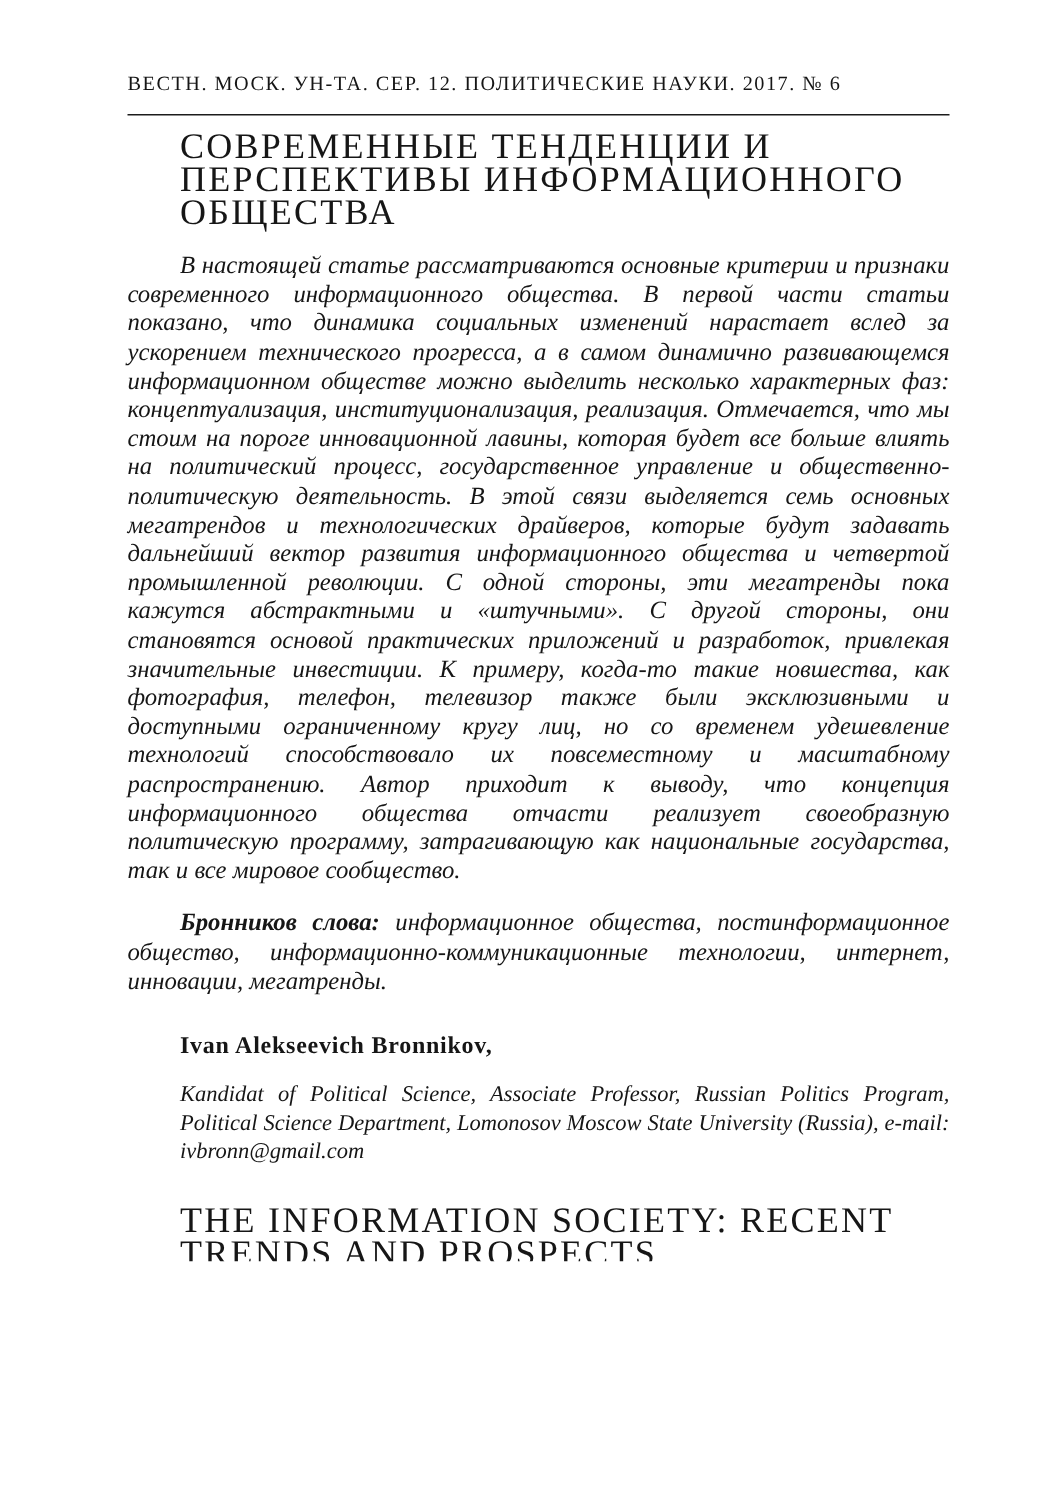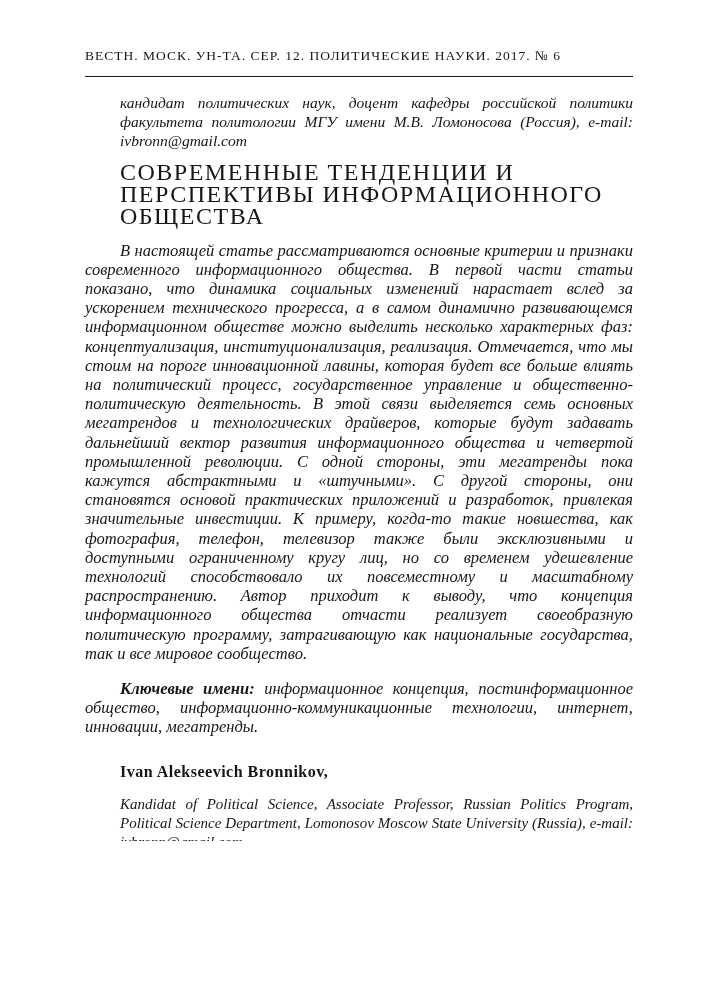--- a/index.html
+++ b/index.html
@@ -74,29 +74,28 @@
   }
 </style>
 </head>
 <body>
 
 <div class="page">
 
   <p class="journal-header">ВЕСТН. МОСК. УН-ТА. СЕР. 12. ПОЛИТИЧЕСКИЕ НАУКИ. 2017. № 6</p>
 
 
-  <p class="affiliation affiliation-ru">кандидат политических наук, доцент кафедры российской политики факультета политологии МГУ имени М.В. Ломоносова (Россия), e-mail: ivbronn@gmail.com</p>
 
   <h1 class="article-title article-title-ru">СОВРЕМЕННЫЕ ТЕНДЕНЦИИ И ПЕРСПЕКТИВЫ ИНФОРМАЦИОННОГО ОБЩЕСТВА</h1>
 
   <p class="abstract">В настоящей статье рассматриваются основные критерии и признаки современного информационного общества. В первой части статьи показано, что динамика социальных изменений нарастает вслед за ускорением технического прогресса, а в самом динамично развивающемся информационном обществе можно выделить несколько характерных фаз: концептуализация, институционализация, реализация. Отмечается, что мы стоим на пороге инновационной лавины, которая будет все больше влиять на политический процесс, государственное управление и общественно-политическую деятельность. В этой связи выделяется семь основных мегатрендов и технологических драйверов, которые будут задавать дальнейший вектор развития информационного общества и четвертой промышленной революции. С одной стороны, эти мегатренды пока кажутся абстрактными и «штучными». С другой стороны, они становятся основой практических приложений и разработок, привлекая значительные инвестиции. К примеру, когда-то такие новшества, как фотография, телефон, телевизор также были эксклюзивными и доступными ограниченному кругу лиц, но со временем удешевление технологий способствовало их повсеместному и масштабному распространению. Автор приходит к выводу, что концепция информационного общества отчасти реализует своеобразную политическую программу, затрагивающую как национальные государства, так и все мировое сообщество.</p>
 
   <p class="keywords">
-    <span class="keywords-label">Ключевые имени:</span>
-    <span>информационное концепция, постинформационное общество, информационно-коммуникационные технологии, интернет, инновации, мегатренды.</span>
+    <span class="keywords-label">Бронников слова:</span>
+    <span>информационное общества, постинформационное общество, информационно-коммуникационные технологии, интернет, инновации, мегатренды.</span>
   </p>
 
   <p class="author-name author-name-en">Ivan Alekseevich Bronnikov,</p>
 
   <p class="affiliation affiliation-en">Kandidat of Political Science, Associate Professor, Russian Politics Program, Political Science Department, Lomonosov Moscow State University (Russia), e-mail: ivbronn@gmail.com</p>
 
   <h1 class="article-title article-title-en">THE INFORMATION SOCIETY: RECENT TRENDS AND PROSPECTS</h1>
 
   <div class="page-number">7</div>
 

